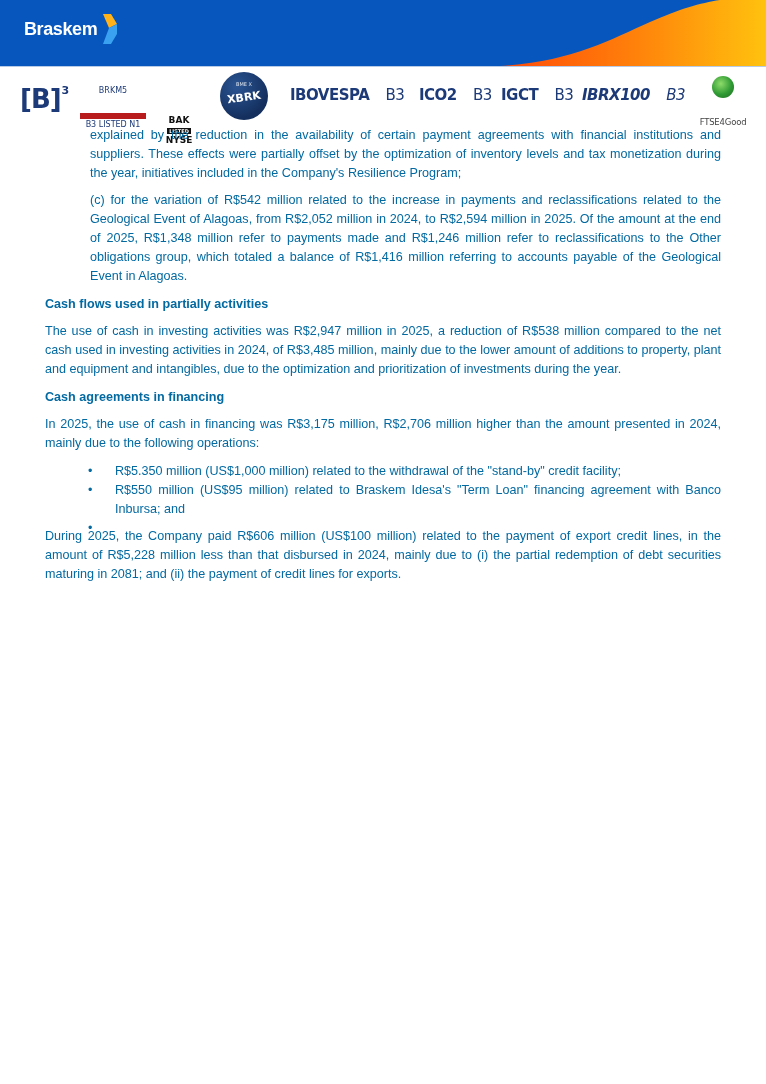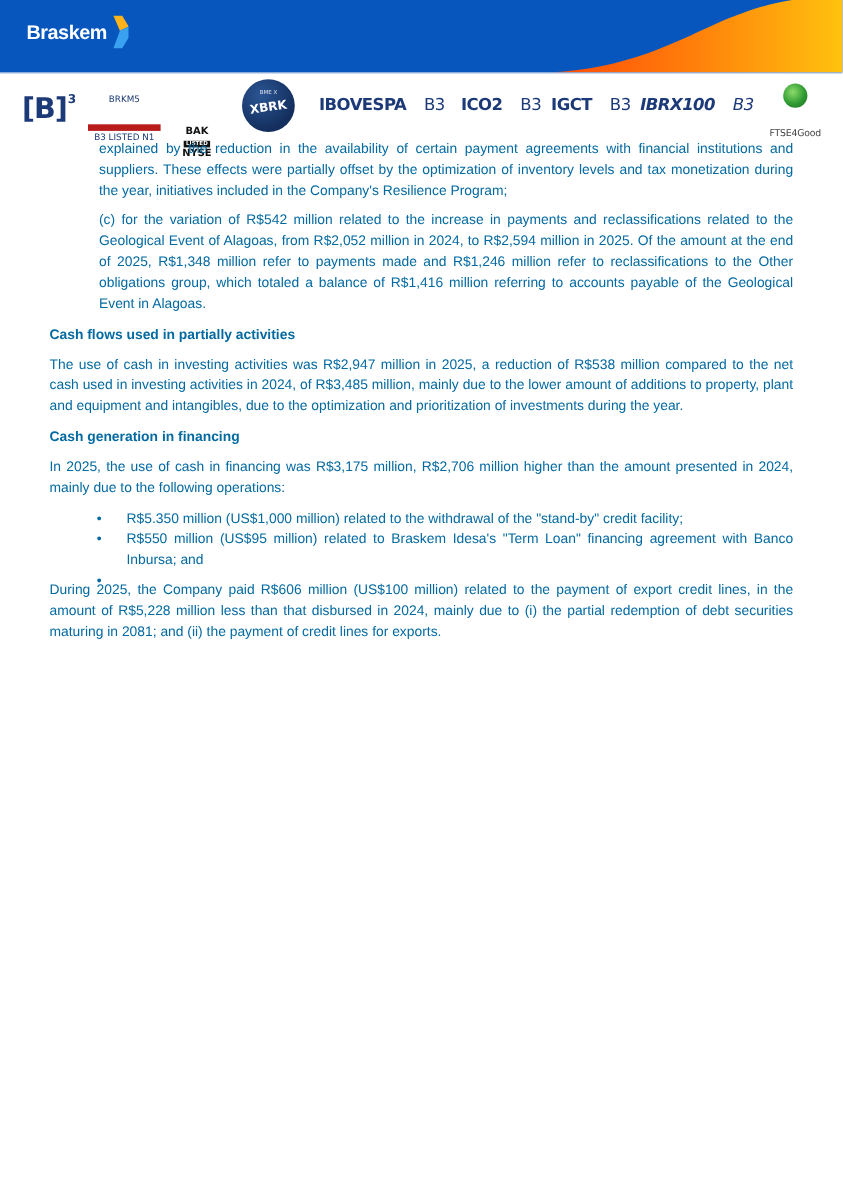--- a/index.html
+++ b/index.html
@@ -106,21 +106,21 @@
   </div>
 </div>
 
 <div class="content">
   <p class="indent">explained by the reduction in the availability of certain payment agreements with financial institutions and suppliers. These effects were partially offset by the optimization of inventory levels and tax monetization during the year, initiatives included in the Company's Resilience Program;</p>
   <p class="indent gap">(c) for the variation of R$542 million related to the increase in payments and reclassifications related to the Geological Event of Alagoas, from R$2,052 million in 2024, to R$2,594 million in 2025. Of the amount at the end of 2025, R$1,348 million refer to payments made and R$1,246 million refer to reclassifications to the Other obligations group, which totaled a balance of R$1,416 million referring to accounts payable of the Geological Event in Alagoas.</p>
 
   <p class="heading">Cash flows used in partially activities</p>
   <p class="gap">The use of cash in investing activities was R$2,947 million in 2025, a reduction of R$538 million compared to the net cash used in investing activities in 2024, of R$3,485 million, mainly due to the lower amount of additions to property, plant and equipment and intangibles, due to the optimization and prioritization of investments during the year.</p>
 
-  <p class="heading">Cash generation in financing</p>
+  <p class="heading">Cash agreements in financing</p>
   <p class="gap">In 2025, the use of cash in financing was R$3,175 million, R$2,706 million higher than the amount presented in 2024, mainly due to the following operations:</p>
 
   <ul class="ops">
     <li>
       <span class="bullet">•</span>
       <span>R$5.350 million (US$1,000 million) related to the withdrawal of the "stand-by" credit facility;</span>
     </li>
     <li>
       <span class="bullet">•</span>
       <span>R$550 million (US$95 million) related to Braskem Idesa's "Term Loan" financing agreement with Banco Inbursa; and</span>

